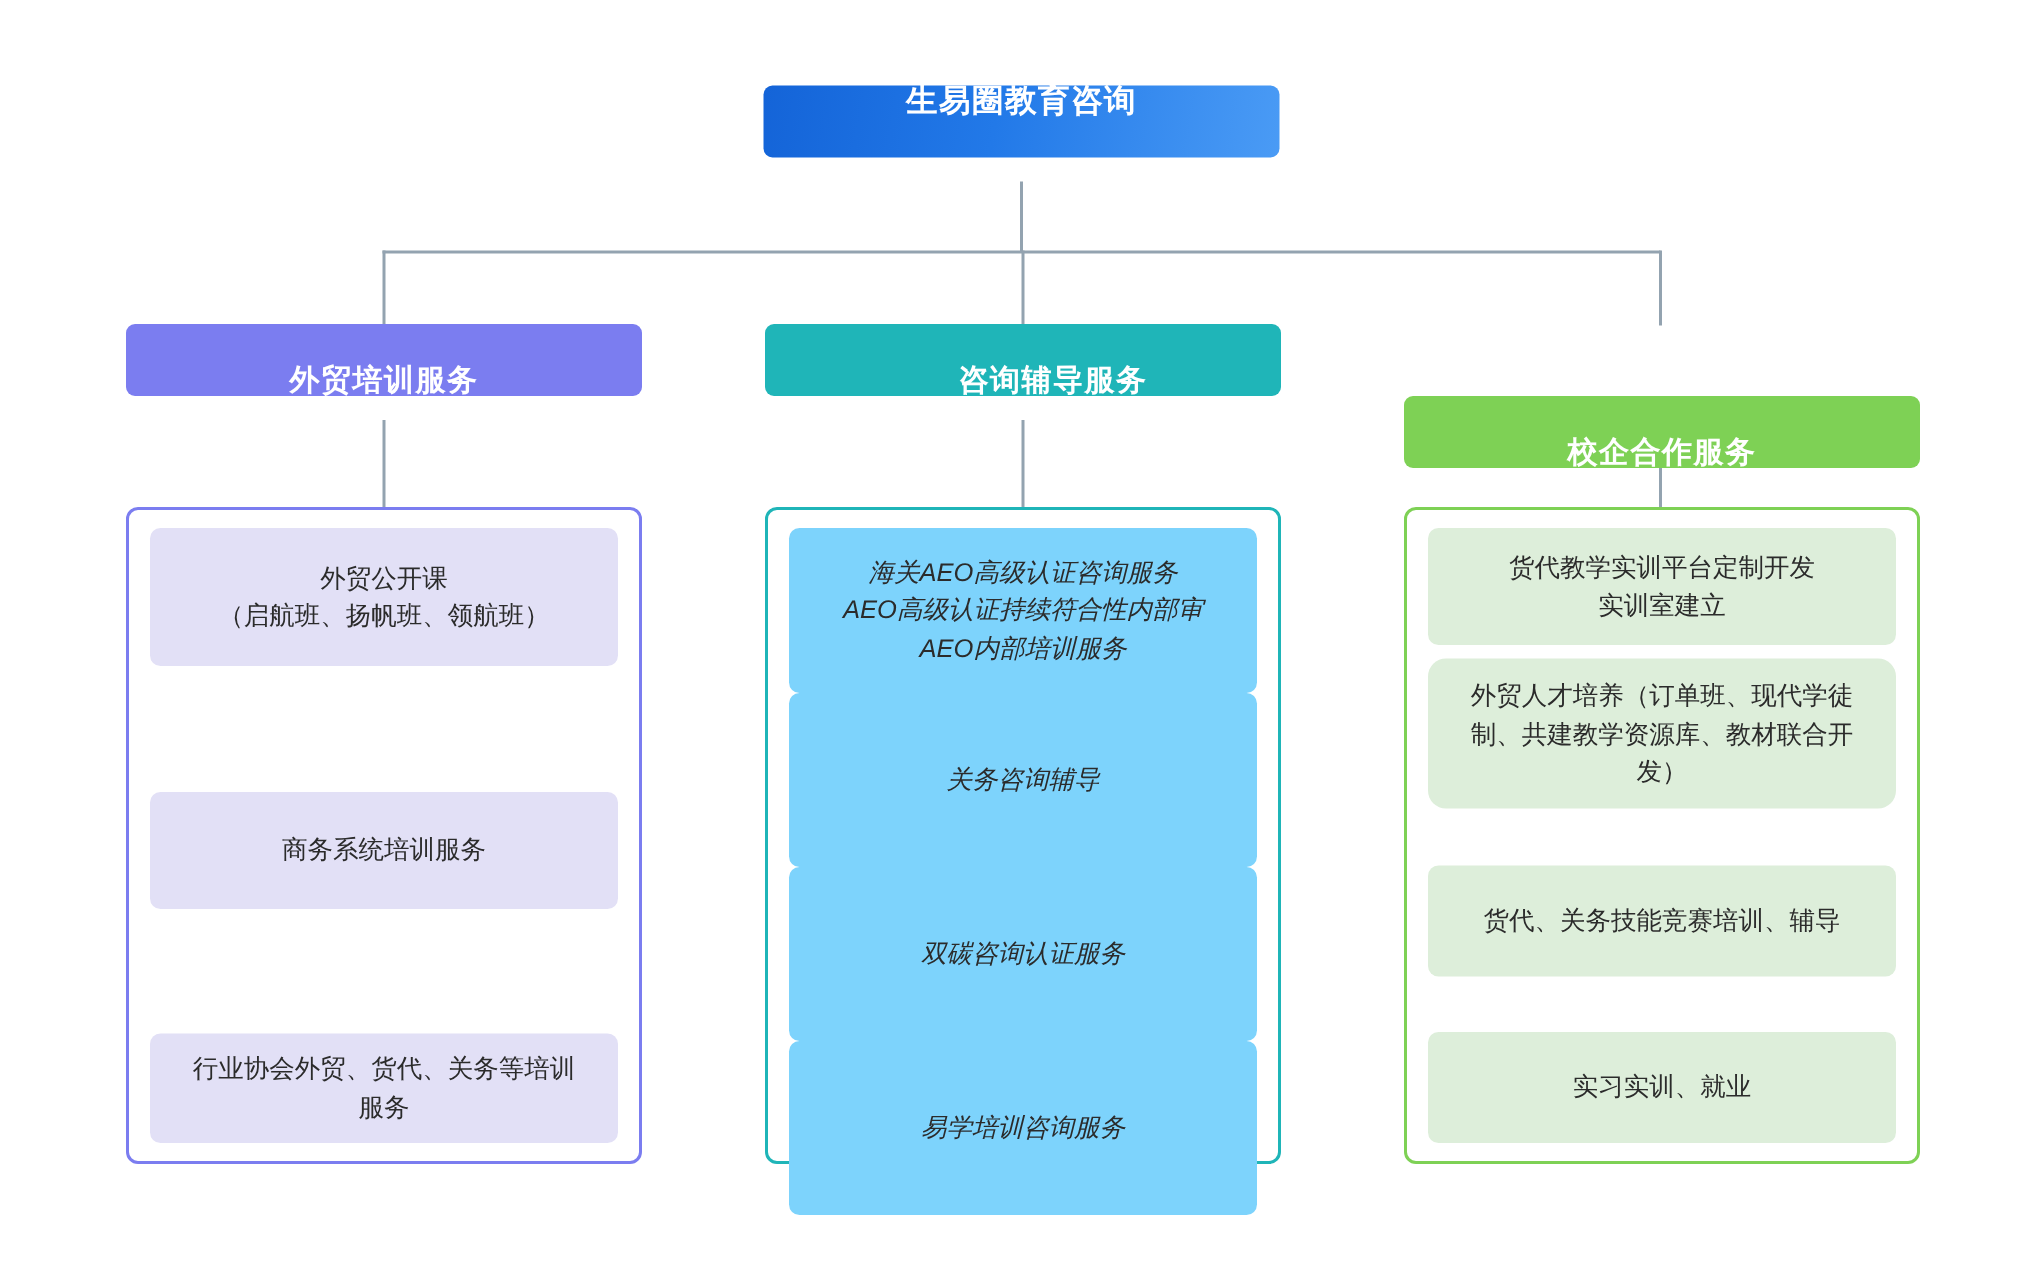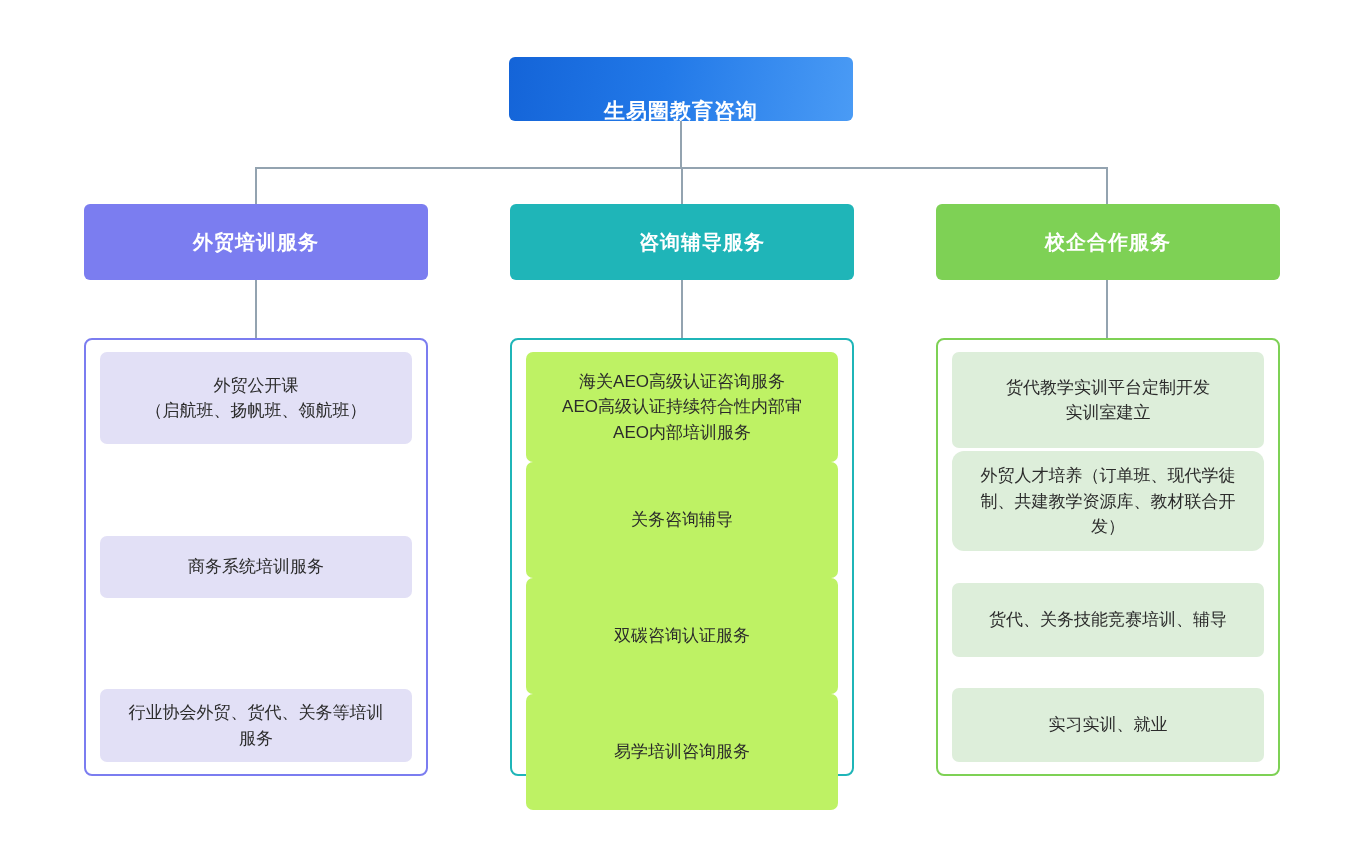--- a/index.html
+++ b/index.html
@@ -22,25 +22,25 @@
     width: 1360px;
     height: 844px;
   }
 
   
   .root-node {
     position: absolute;
     left: 509px;
     top: 57px;
     width: 344px;
-    height: 64px;
+    height: 48px;
     border-radius: 6px;
     background: linear-gradient(100deg, #1464d8 0%, #2279e8 45%, #4a9bf5 100%);
     display: flex;
-    align-items: flex-end;
+    align-items: flex-start;
     justify-content: center;
     box-sizing: border-box;
   }
   .root-node .node-title {
     color: #ffffff;
     font-size: 21px;
     font-weight: bold;
     letter-spacing: 1px;
     line-height: 1;
   }
@@ -49,39 +49,39 @@
   .connector {
     position: absolute;
     background: #93a3b0;
   }
   .v-line { width: 2px; }
   .h-line { height: 2px; }
 
   
   .col-header {
     position: absolute;
-    top: 204px;
+    top: 216px;
     width: 344px;
-    height: 76px;
+    height: 48px;
     border-radius: 6px;
     display: flex;
-    align-items: center;
+    align-items: flex-end;
     justify-content: center;
     box-sizing: border-box;
   }
   .col-header .node-title {
     color: #ffffff;
     font-size: 20px;
     font-weight: bold;
     letter-spacing: 1px;
     line-height: 1;
   }
   .col-header.c0 { left: 84px;  background: #7b7df0; }
   .col-header.c1 { left: 510px; background: #1fb5b8; padding-left: 40px; }
-  .col-header.c2 { left: 936px; background: #7ed155; }
+  .col-header.c2 { left: 936px; background: #7ed155; margin-top: 48px; }
 
   
   .col-box {
     position: absolute;
     top: 338px;
     width: 344px;
     height: 438px;
     border-radius: 8px;
     border: 2px solid transparent;
     box-sizing: border-box;
@@ -103,32 +103,32 @@
     text-align: center;
     box-sizing: border-box;
     padding: 8px 24px;
     color: #2b2b2b;
     font-size: 17px;
     line-height: 1.5;
     white-space: pre-line;
     flex: 0 0 auto;
   }
   .col-box.c0 .item { background: #e2e0f6; }
-  .col-box.c1 .item { background: #bef264; }
+  .col-box.c1 .item { background: #7dd3fc; font-style: italic; }
   .col-box.c2 .item { background: #ddeeda; }
 
   
   .col-box.c0 .item.h3 { height: 92px; }
-  .col-box.c0 .item.h1 { height: 62px; }
+  .col-box.c0 .item.h1 { height: 78px; }
   .col-box.c0 .item.h2 { height: 73px; }
 
   .col-box.c1 .item.h3 { height: 110px; }
   .col-box.c1 .item.h1 { height: 116px; }
 
-  .col-box.c2 .item.h2 { height: 96px; }
+  .col-box.c2 .item.h2 { height: 78px; }
   .col-box.c2 .item.h3 { height: 100px; border-radius: 12px; }
   .col-box.c2 .item.h1 { height: 74px; margin-top: 28px; }
 </style>
 </head>
 <body>
 
 <div id="chart">
 
   <div class="root-node">
     <span class="node-title">生易圈教育咨询</span>

